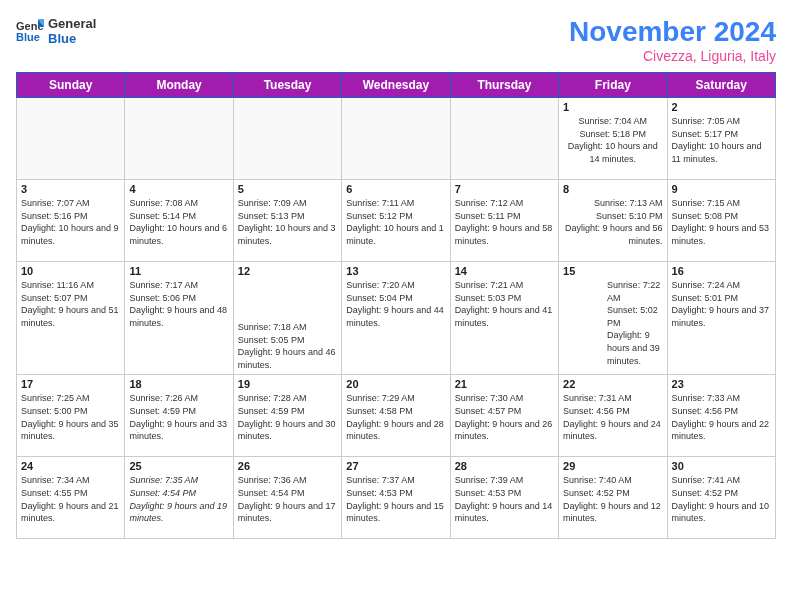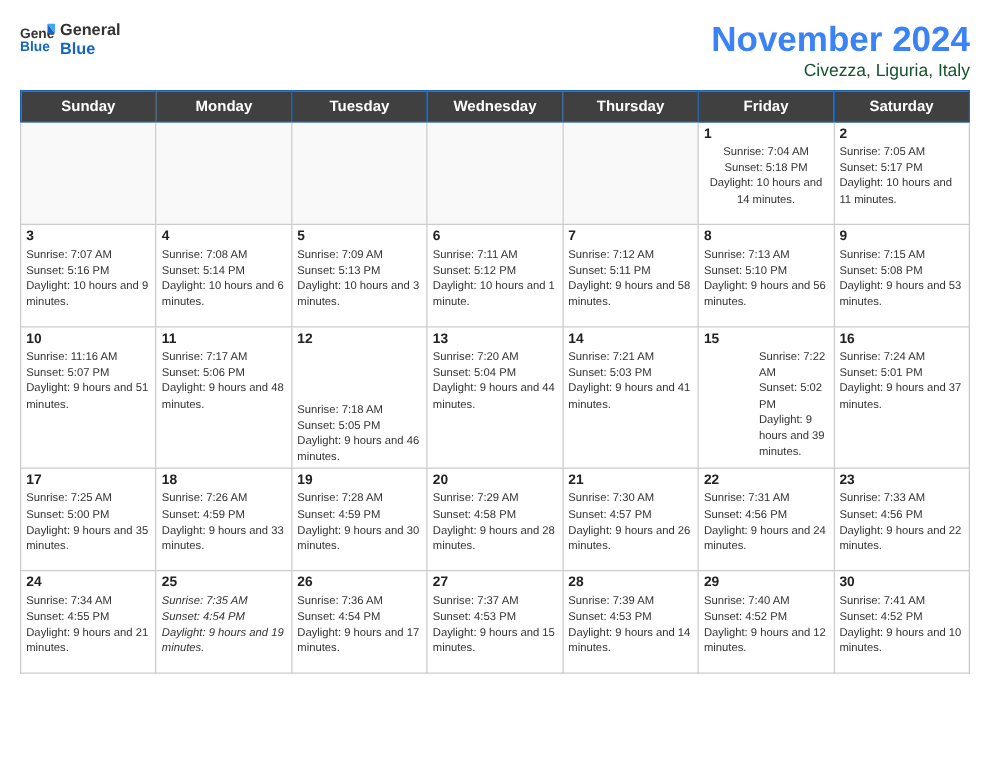--- a/index.html
+++ b/index.html
@@ -33,29 +33,29 @@
     .title-block {
       text-align: right;
     }
     .month-title {
       font-size: 28px;
       font-weight: bold;
       color: #3b82f6;
     }
     .location {
       font-size: 14px;
-      color: #14532d;
+      color: #ec4899;
     }
     .calendar {
       width: 100%;
       border-collapse: collapse;
       table-layout: fixed;
     }
     .calendar th {
-      background-color: #404040;
+      background-color: #a21caf;
       color: #fff;
       text-align: center;
       padding: 5px 2px;
       font-size: 12px;
       font-weight: bold;
       border: 1px solid #1565c0;
     }
     .calendar td {
       border: 1px solid #ccc;
       vertical-align: top;
@@ -160,21 +160,21 @@
 Daylight: 10 hours and 1 minute.</div>
           </td>
           <td>
             <div class="day-num">7</div>
             <div class="day-info" style="white-space: pre-line;">Sunrise: 7:12 AM
 Sunset: 5:11 PM
 Daylight: 9 hours and 58 minutes.</div>
           </td>
           <td>
             <div class="day-num">8</div>
-            <div class="day-info" style="white-space: pre-line;">Sunrise: 7:13 AM
+            <div class="day-info" style="white-space: pre-line; text-align: right;">Sunrise: 7:13 AM
 Sunset: 5:10 PM
 Daylight: 9 hours and 56 minutes.</div>
           </td>
           <td>
             <div class="day-num">9</div>
             <div class="day-info" style="white-space: pre-line;">Sunrise: 7:15 AM
 Sunset: 5:08 PM
 Daylight: 9 hours and 53 minutes.</div>
           </td>
         </tr>

